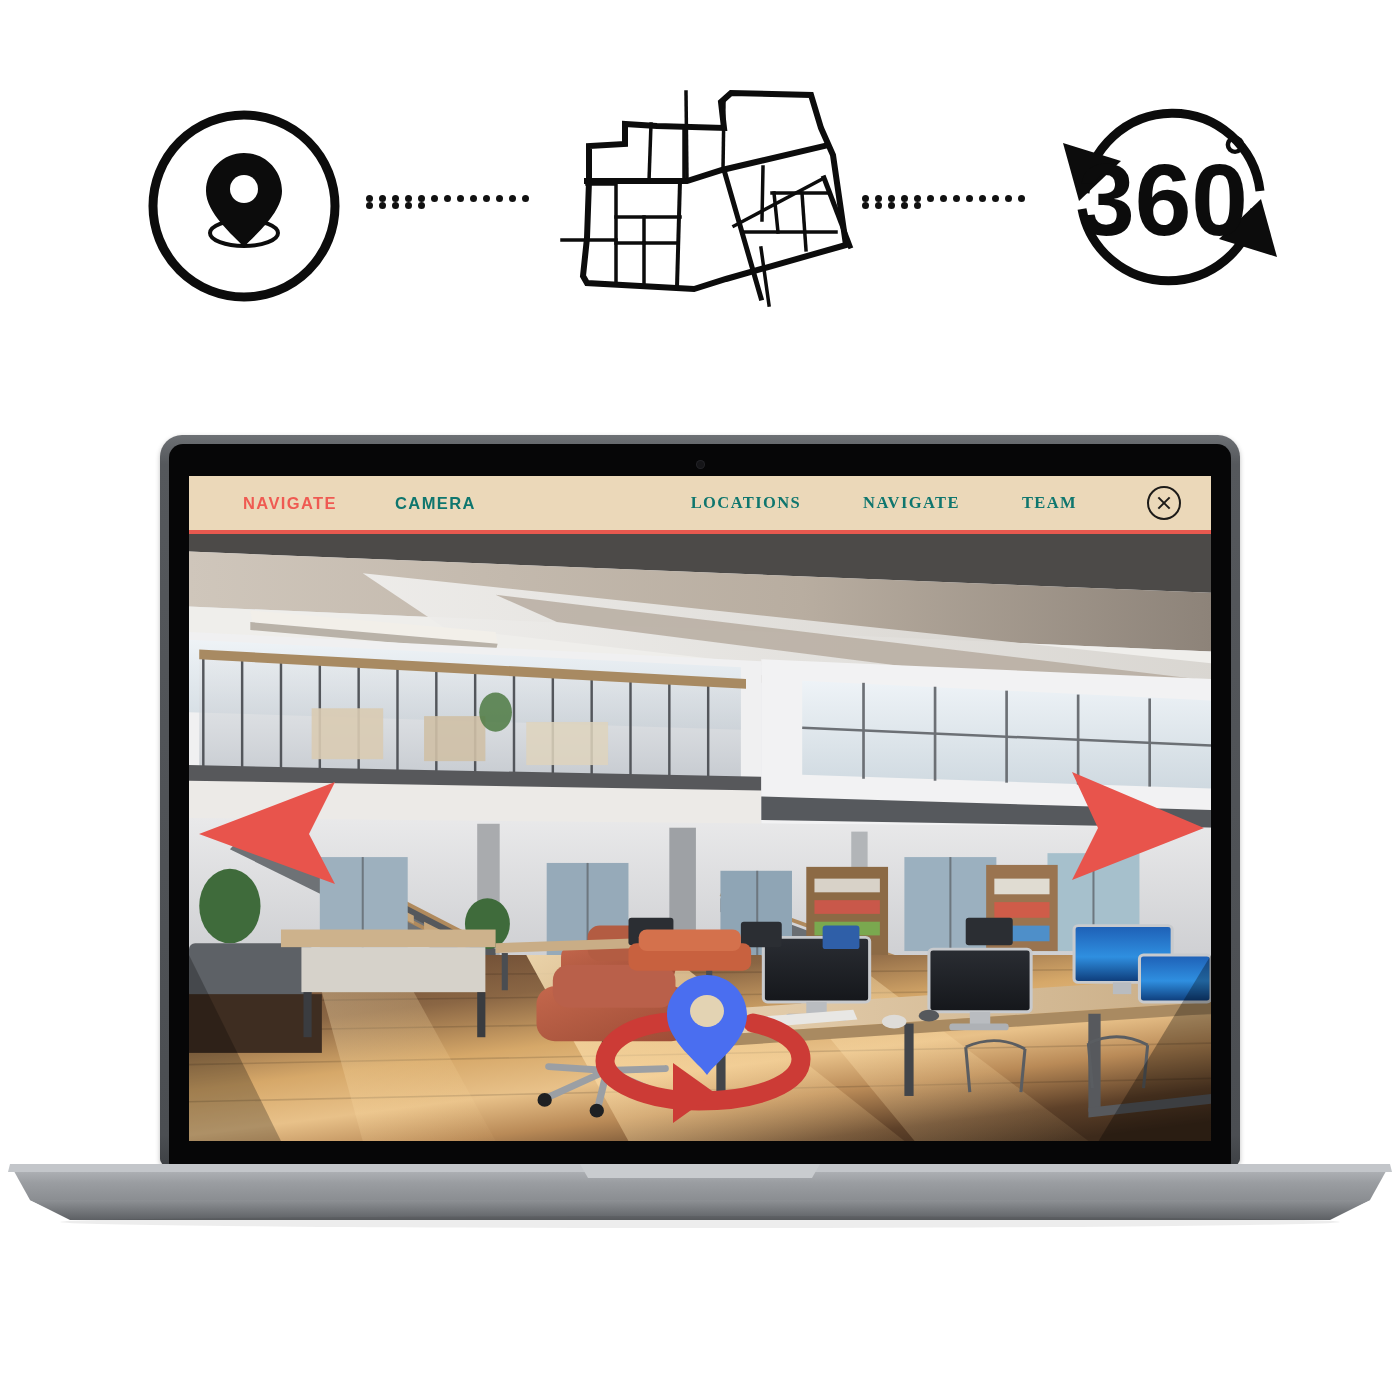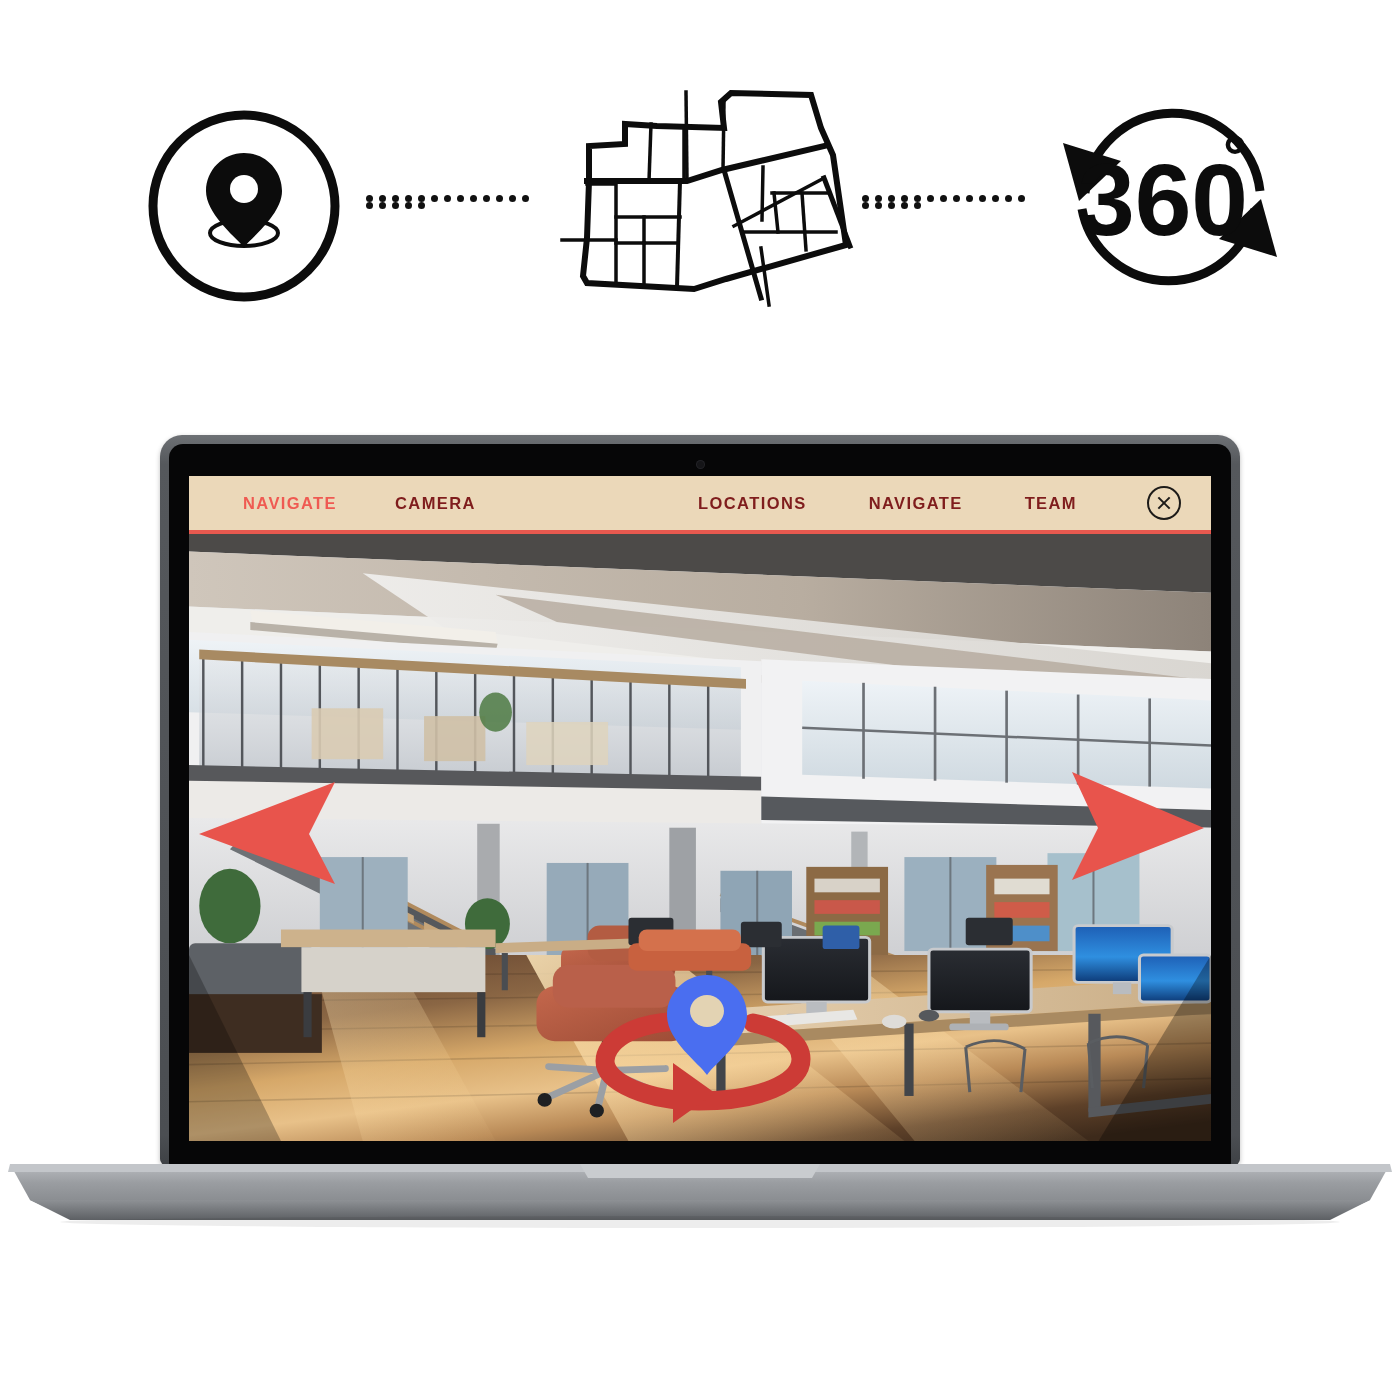--- a/index.html
+++ b/index.html
@@ -55,24 +55,24 @@
 
   
   .menubar {
     position:absolute; left:0; top:0; width:100%; height:58px;
     background:#ebd8b9;
     border-bottom:4px solid #e8594f;
     display:flex; align-items:center;
     padding:0 30px 0 54px;
   }
   .menu-left, .menu-right { display:flex; align-items:center; }
-  .menu-right { margin-left:auto; }
+  .menu-right { margin-left:auto;font-family:Liberation Serif, serif; }
   .menu-item {
     font-size:16.5px; font-weight:700; letter-spacing:1.4px;
-    color:#7f1d1d; margin-right:58px; white-space:nowrap; cursor:pointer;
+    color:#0f766e; margin-right:58px; white-space:nowrap; cursor:pointer;
   }
   .menu-right .menu-item { margin-right:0; margin-left:62px; }
   .menu-item.active { color:#ef5a52; }
   .close-btn {
     margin-left:70px; width:34px; height:34px; border:2px solid #1d1b19;
     border-radius:50%; position:relative; cursor:pointer; flex:0 0 auto;
   }
   .close-btn::before, .close-btn::after {
     content:""; position:absolute; left:7px; top:14px; width:16px; height:2px;
     background:#1d1b19;

